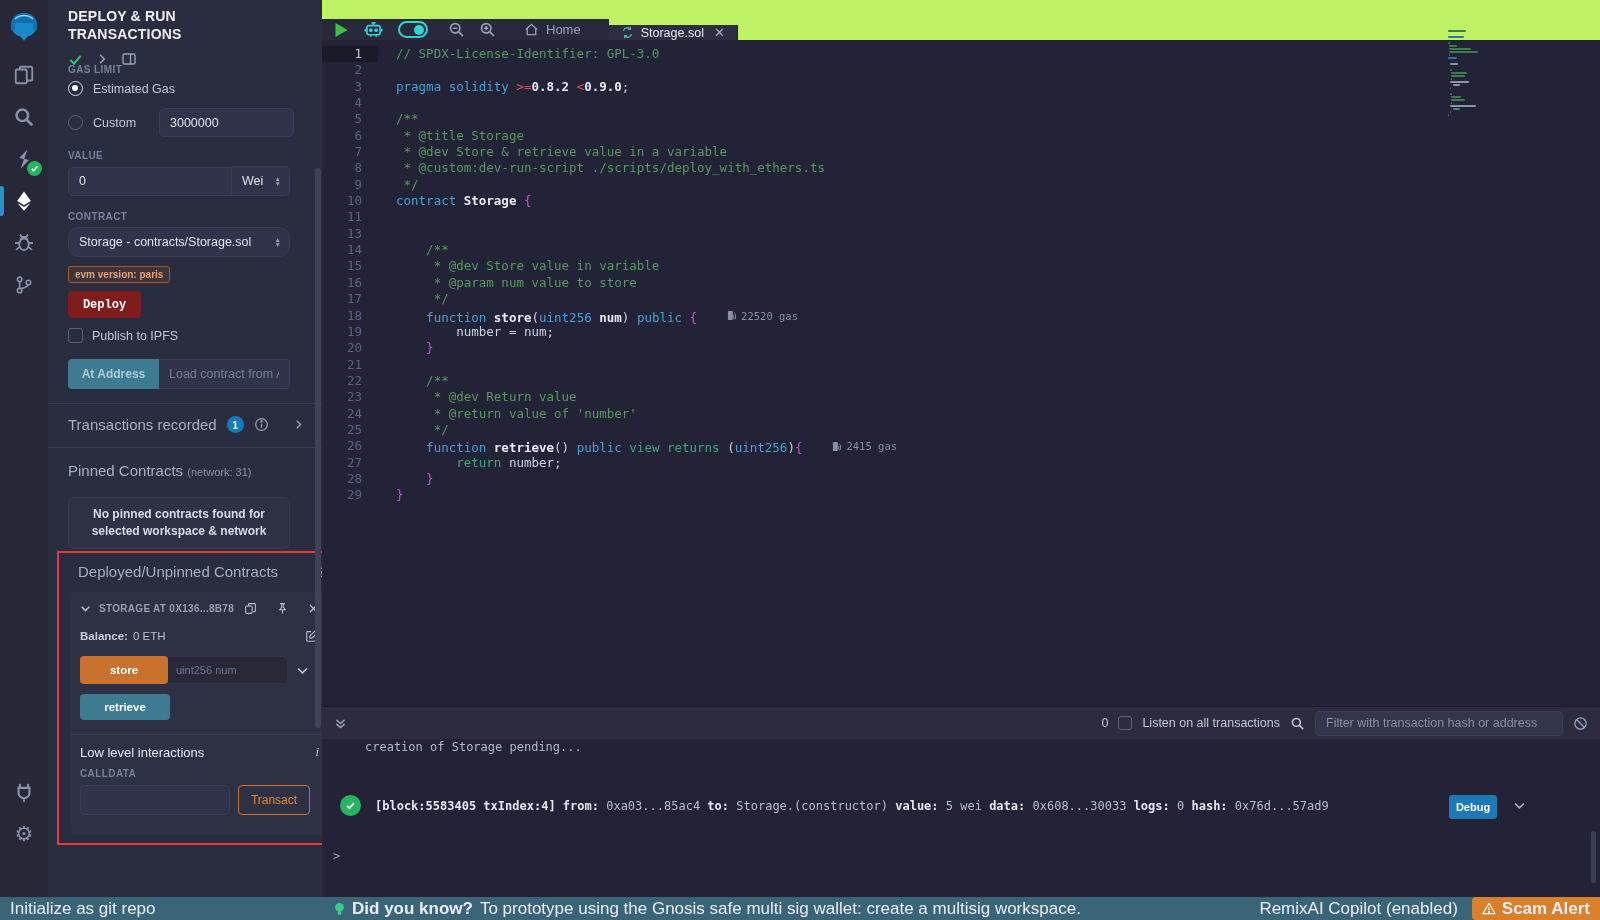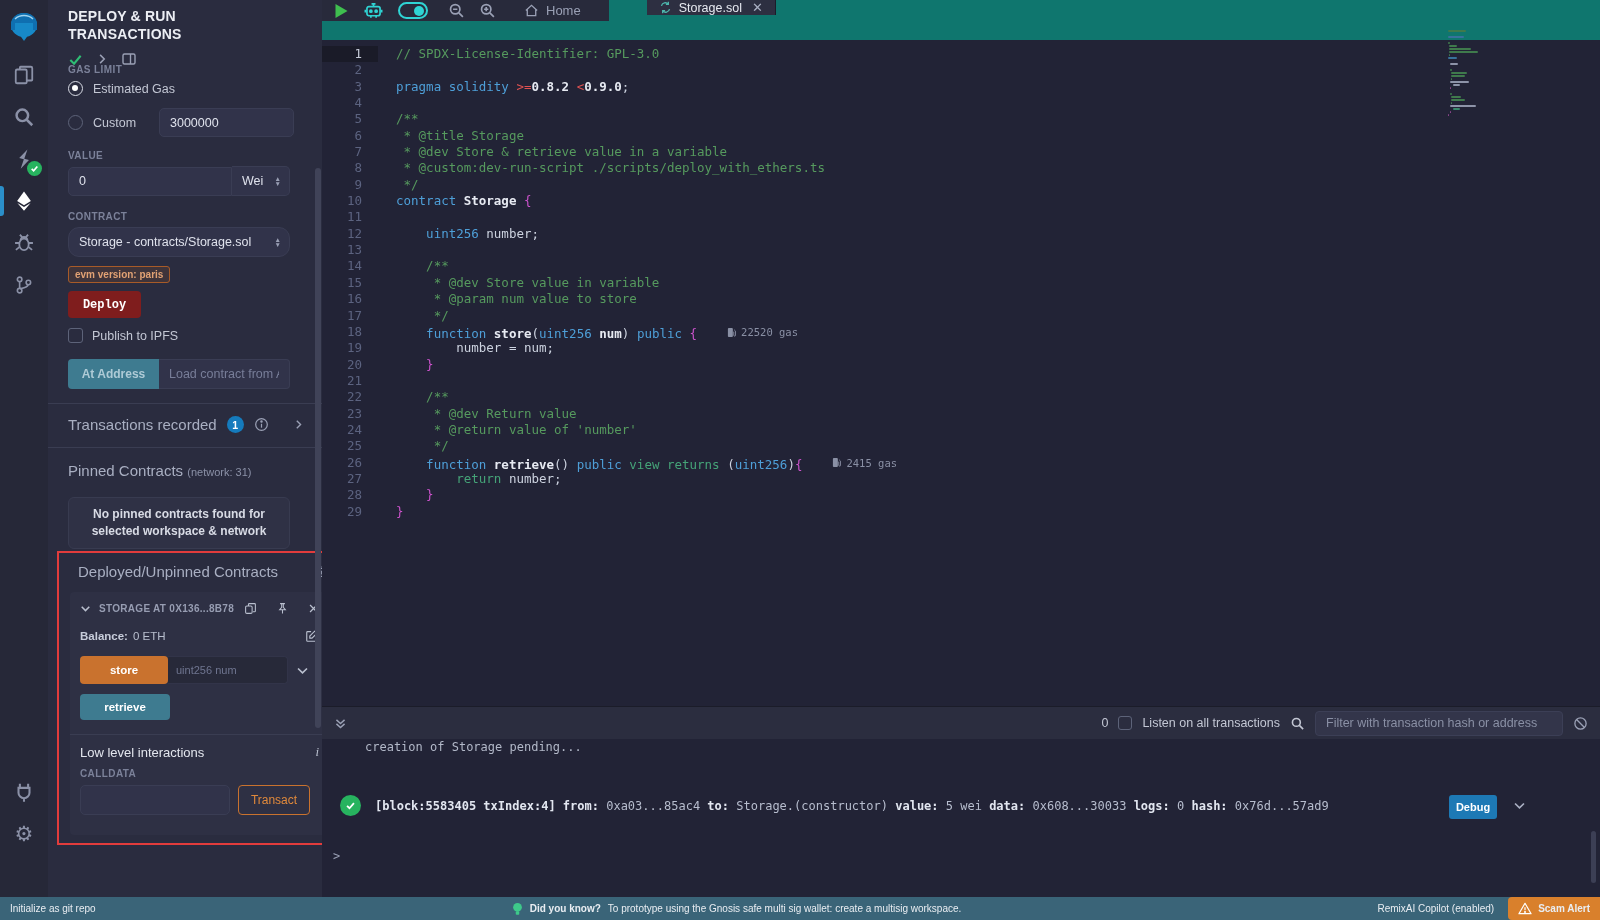--- a/index.html
+++ b/index.html
@@ -88,22 +88,22 @@
   .lowlvl-row { display:flex; align-items:center; justify-content:space-between; margin-top:9px;
     color:#e3e6ee; font-size:13px; }
   .ital-i { font-family:"Liberation Serif",serif; font-style:italic; color:#b9bfce; font-size:13px; }
   .calldata-row { display:flex; align-items:center; margin-top:6px; gap:8px; }
   .calldata-inp { width:150px; height:30px; }
   .btn-transact { width:72px; height:30px; background:transparent; border:1px solid #c9722e;
     border-radius:4px; color:#e0893b; font-size:12px; cursor:pointer; }
 
   
   .main { position:absolute; left:322px; top:0; right:0; height:897px; background:#222336; }
-  .toolbar { position:absolute; left:0; top:0; right:0; height:40px; background:#0f766e;
-    display:flex; align-items:flex-start;gap:38px; }
+  .toolbar { position:absolute; left:0; top:0; right:0; height:40px; background:#bef264;
+    display:flex; align-items:flex-end; }
   .tb-controls { display:flex; align-items:center; background:#282a3b; padding:0 14px 0 12px; gap:14px; }
   .tb-home { display:flex; align-items:center; gap:7px; color:#9aa0b5; font-size:13px;
     padding:0 14px; cursor:pointer; }
   .tab { display:flex; align-items:center; gap:7px; background:#2d2f41; color:#e6e9f0;
     font-size:12.5px; padding:0 12px; cursor:pointer; border-right:1px solid #1b1c29; }
   .tab .close { color:#aab0c3; font-size:13px; margin-left:3px; }
 
   .editor { position:absolute; left:0; top:40px; right:0; height:666px; overflow:hidden;
     font-family:"DejaVu Sans Mono",monospace; font-size:12.5px; }
   .code-row { display:flex; height:16.35px; line-height:16.35px; white-space:pre; }
@@ -136,21 +136,21 @@
   .btn-debug { position:absolute; right:103px; top:56px; width:48px; height:24px;
     background:#1d79b5; border:none; border-radius:3px; color:#fff; font-size:11px;
     font-weight:bold; cursor:pointer; }
   .tx-chev { position:absolute; right:74px; top:60px; color:#aab0c3; }
   .prompt { position:absolute; left:11px; top:110px; color:#9aa0b5; }
   .term-scroll { position:absolute; right:4px; bottom:14px; width:5px; height:52px;
     background:#3c3f55; border-radius:3px; }
 
   
   .status-bar { position:absolute; left:0; bottom:0; right:0; height:23px; background:#3a6478;
-    display:flex; align-items:center; color:#e9edf2; font-size:10px; z-index:9; }
+    display:flex; align-items:center; color:#e9edf2; font-size:17px; z-index:9; }
   .sb-left { padding-left:10px; }
   .sb-center { flex:1; display:flex; align-items:center; justify-content:center; gap:7px; }
   .sb-right { display:flex; align-items:center; gap:14px; }
   .scam { height:23px; background:#d9802c; display:flex; align-items:center; gap:6px;
     padding:0 10px; border-radius:4px 0 0 4px; font-weight:bold; cursor:pointer; }
 </style>
 </head>
 <body>
 
 <div class="activity-bar">
@@ -439,21 +439,20 @@
         <div class="code-row"><span class="gut">2</span><span class="code"></span></div>
         <div class="code-row"><span class="gut">3</span><span class="code"><span class="tk-k">pragma solidity </span><span class="tk-r">&gt;=</span><span class="tk-b">0.8.2 </span><span class="tk-r">&lt;</span><span class="tk-b">0.9.0</span><span class="tk-n">;</span></span></div>
         <div class="code-row"><span class="gut">4</span><span class="code"></span></div>
         <div class="code-row"><span class="gut">5</span><span class="code"><span class="tk-c">/**</span></span></div>
         <div class="code-row"><span class="gut">6</span><span class="code"><span class="tk-c"> * @title Storage</span></span></div>
         <div class="code-row"><span class="gut">7</span><span class="code"><span class="tk-c"> * @dev Store &amp; retrieve value in a variable</span></span></div>
         <div class="code-row"><span class="gut">8</span><span class="code"><span class="tk-c"> * @custom:dev-run-script ./scripts/deploy_with_ethers.ts</span></span></div>
         <div class="code-row"><span class="gut">9</span><span class="code"><span class="tk-c"> */</span></span></div>
         <div class="code-row"><span class="gut">10</span><span class="code"><span class="tk-k">contract </span><span class="tk-b">Storage </span><span class="tk-m">{</span></span></div>
         <div class="code-row"><span class="gut">11</span><span class="code"></span></div>
-        <div class="code-row"><span class="gut">12</span><span class="code"><span class="tk-n">    </span><span class="tk-k">uint256</span><span class="tk-n"> number;</span></span></div>
         <div class="code-row"><span class="gut">13</span><span class="code"></span></div>
         <div class="code-row"><span class="gut">14</span><span class="code"><span class="tk-c">    /**</span></span></div>
         <div class="code-row"><span class="gut">15</span><span class="code"><span class="tk-c">     * @dev Store value in variable</span></span></div>
         <div class="code-row"><span class="gut">16</span><span class="code"><span class="tk-c">     * @param num value to store</span></span></div>
         <div class="code-row"><span class="gut">17</span><span class="code"><span class="tk-c">     */</span></span></div>
         <div class="code-row"><span class="gut">18</span><span class="code"><span class="tk-n">    </span><span class="tk-k">function </span><span class="tk-b">store</span><span class="tk-n">(</span><span class="tk-k">uint256</span><span class="tk-b"> num</span><span class="tk-n">) </span><span class="tk-k">public </span><span class="tk-m">{</span><span class="gas-chip"><svg width="9" height="11" viewBox="0 0 10 12" style="display:inline-block;vertical-align:-1px" fill="currentColor">
                 <rect x="1" y="1" width="5.5" height="10" rx="1"></rect>
                 <path d="M8 3l1.5 1.5V9a1 1 0 0 1-2 0V5" stroke="currentColor" stroke-width="1" fill="none"></path>
               </svg><span>22520 gas</span></span></span></div>
         <div class="code-row"><span class="gut">19</span><span class="code"><span class="tk-n">        number = num;</span></span></div>

